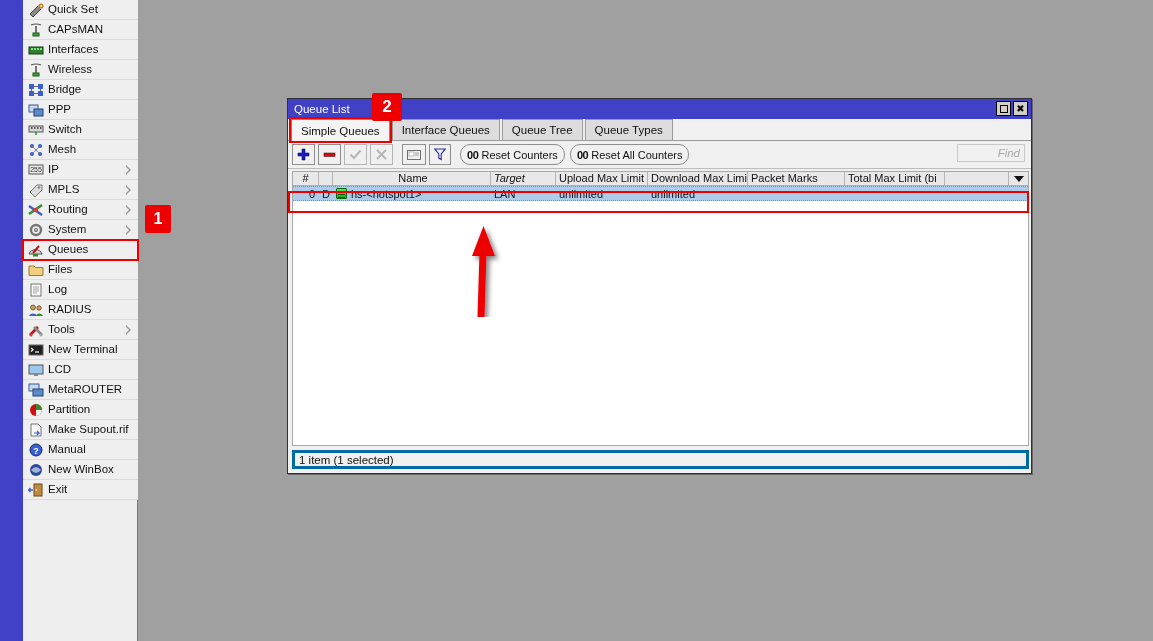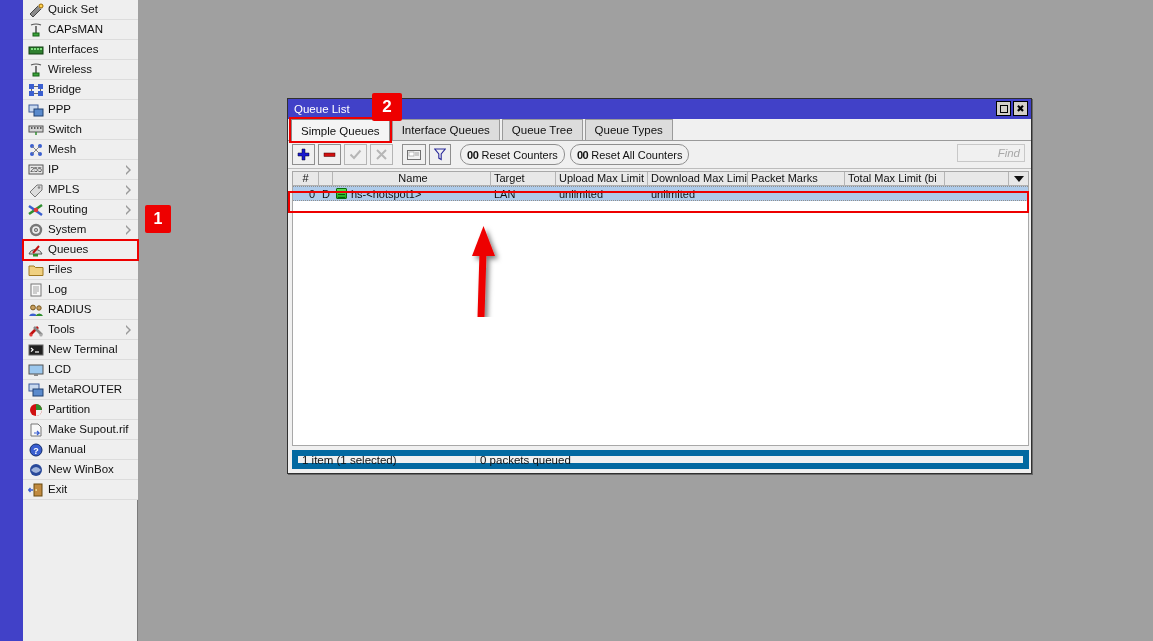--- a/index.html
+++ b/index.html
@@ -284,21 +284,21 @@
     pointer-events: none;
   }
 
   
   #statusbar {
     position: absolute;
     left: 4px; bottom: 4px;
     width: 737px; height: 19px;
     display: flex;
     background: #f0f0f0;
-    border: 6px solid #0369a1;
+    border: 3px solid #0369a1;
   }
   .status-cell {
     font-size: 11.5px;
     color: #101010;
     padding-left: 4px;
     display: flex; align-items: center;
     border-right: 1px solid #b0b0b0;
     height: 100%;
   }
   .status-cell:last-child { border-right: none; }
@@ -674,21 +674,21 @@
       <div id="find-box">
         <span>Find</span>
       </div>
     </div>
 
     <div id="table-area">
       <div id="table-head">
           <div class="th center" style="width: 26px; flex: 0 0 26px;">#</div>
           <div class="th" style="width: 14px; flex: 0 0 14px;"></div>
           <div class="th" style="width: 158px; flex: 0 0 158px; text-align: center;">Name</div>
-          <div class="th" style="width: 65px; flex: 0 0 65px;">Target</div>
+          <div class="th" style="width: 65px; flex: 0 0 65px; font-style: italic;">Target</div>
           <div class="th" style="width: 92px; flex: 0 0 92px;">Upload Max Limit</div>
           <div class="th" style="width: 100px; flex: 0 0 100px;">Download Max Limit</div>
           <div class="th" style="width: 97px; flex: 0 0 97px;">Packet Marks</div>
           <div class="th" style="width: 100px; flex: 0 0 100px;">Total Max Limit (bi</div>
           <div id="head-dropdown">
             <span class="caret-down"></span>
           </div>
         </div>
       <div id="table-body">
           <div class="trow">
@@ -702,21 +702,20 @@
             <div class="td" style="width: 92px; flex: 0 0 92px;">unlimited</div>
             <div class="td" style="width: 100px; flex: 0 0 100px;">unlimited</div>
             <div class="td" style="width: 97px; flex: 0 0 97px;"></div>
             <div class="td" style="width: 100px; flex: 0 0 100px;"></div>
           </div>
         </div>
     </div>
 
     <div id="statusbar">
       <div class="status-cell" style="width:178px">1 item (1 selected)</div>
-      <div class="status-cell" style="flex:1">0 packets queued</div>
     </div>
 
   </div>
 
   <div id="row-highlight"></div>
 
   <svg id="annotation-arrow">
     <defs>
       <filter id="shadow" x="-30%" y="-30%" width="180%" height="180%">
         <feDropShadow dx="3" dy="3" stdDeviation="2.5" flood-color="#000000" flood-opacity="0.5"></feDropShadow>

